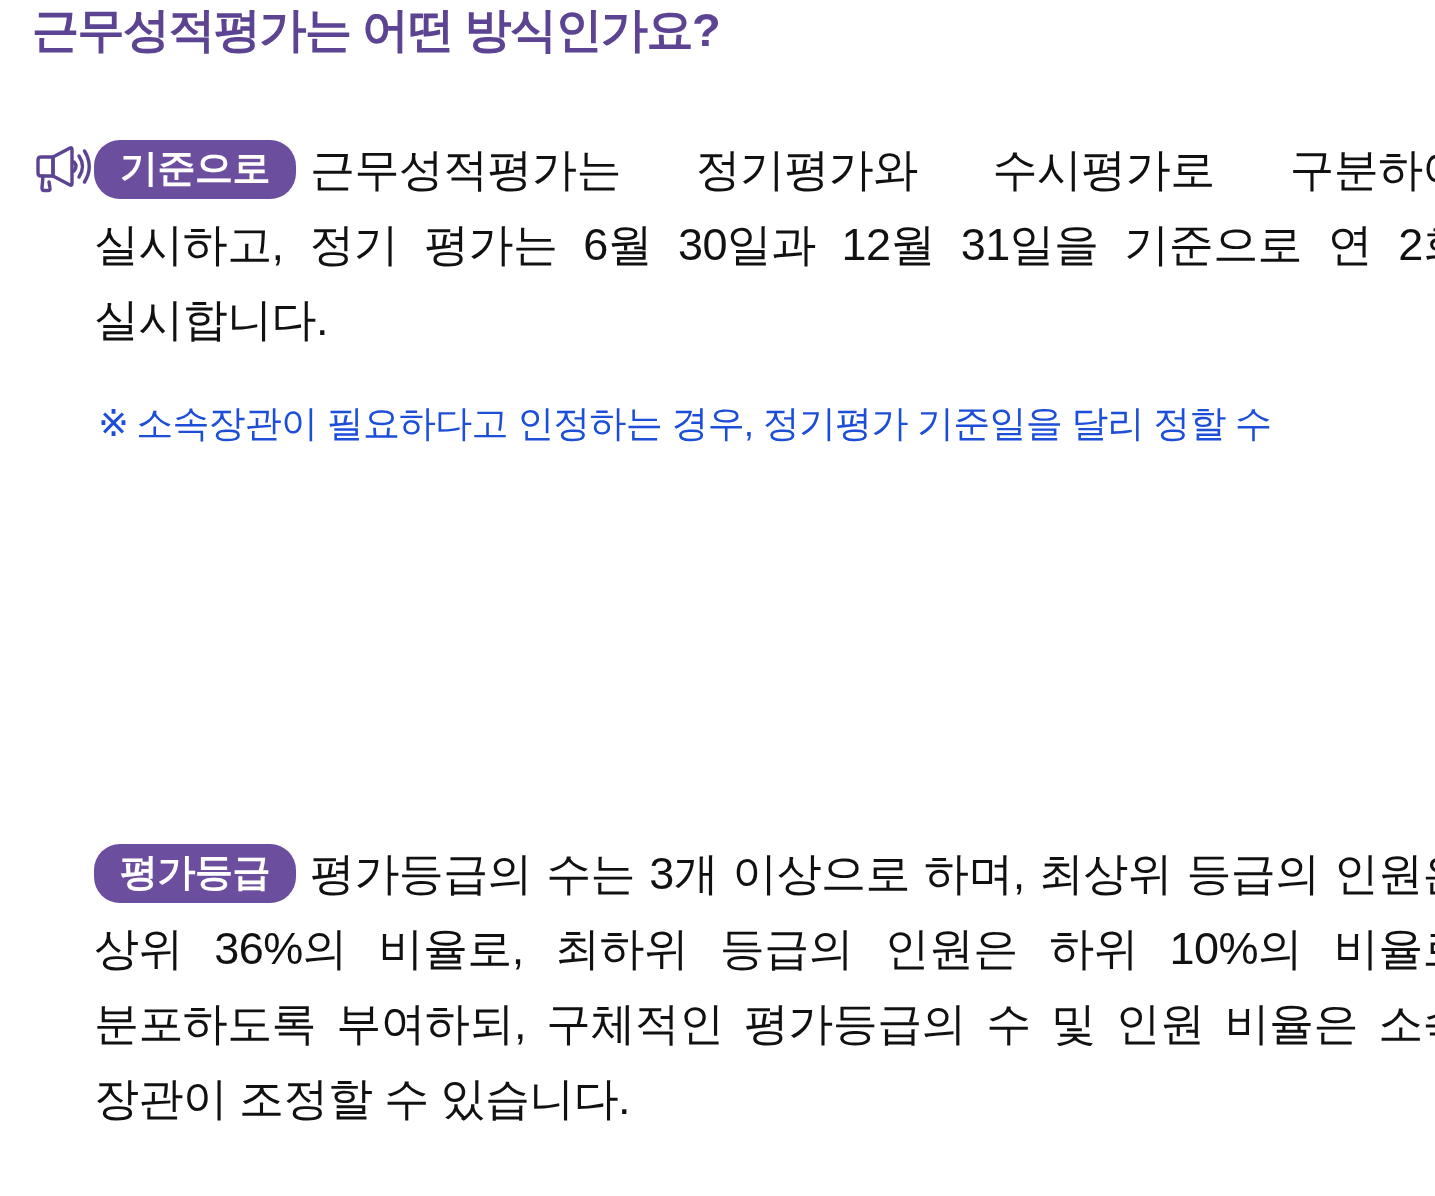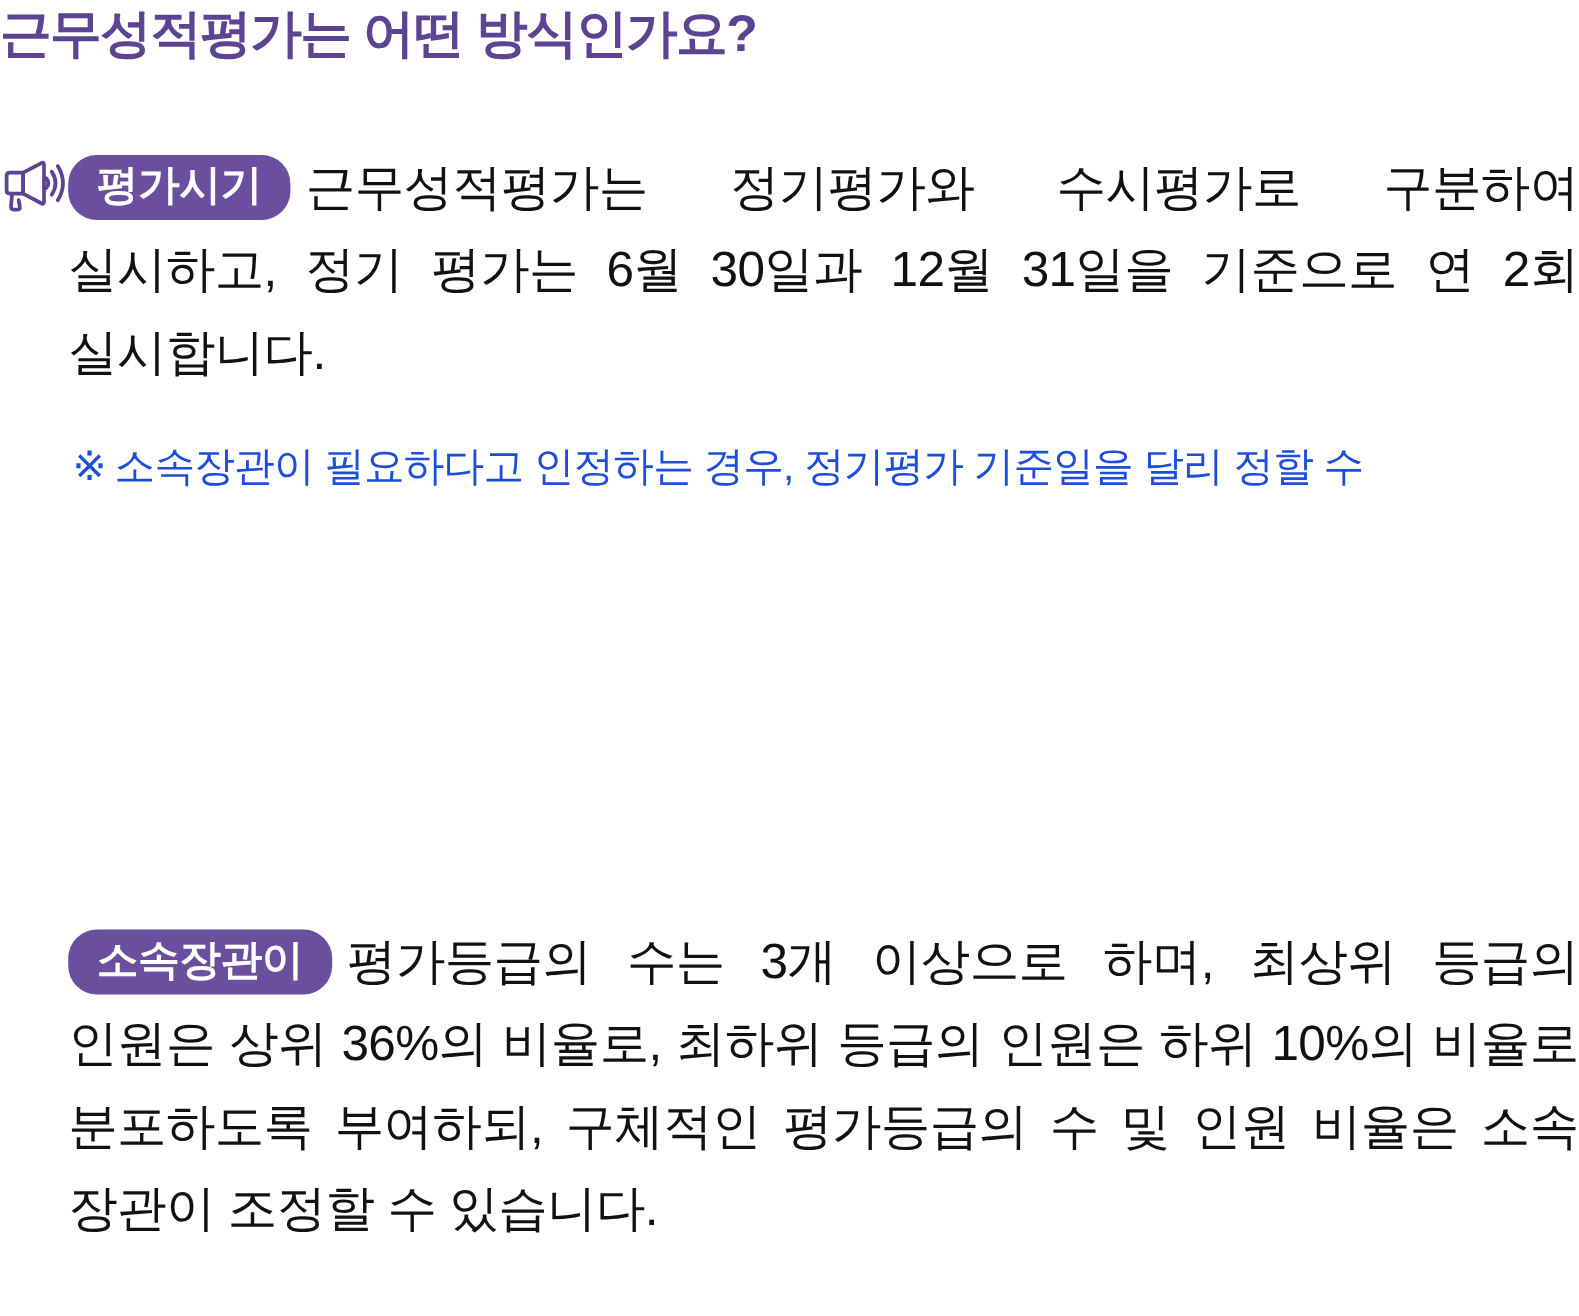--- a/index.html
+++ b/index.html
@@ -14,20 +14,21 @@
     color: #000000;
     overflow: hidden;
   }
 
   .page {
     position: relative;
     width: 1403px;
     height: 1196px;
     box-sizing: border-box;
     padding: 16px;
+    margin-left: 32px;
   }
 
   
   .page-title {
     position: absolute;
     left: 0px;
     top: 2px;
     font-size: 47px;
     line-height: 56px;
     font-weight: bold;
@@ -126,30 +127,30 @@
         <path d="M9 33 L8 45 Q8 47.5 10.5 47.5 L14 47.5 Q16.5 47.5 16 45 L15 39"></path>
         <path d="M40 19 Q44 23.5 40 28"></path>
         <path d="M45 13 Q52 23.5 45 34"></path>
         <path d="M50.5 8 Q60 23.5 50.5 39"></path>
       </g>
     </svg>
   </div>
 
   <div class="para-block" id="block-timing">
     <p class="para-text">
-      <span class="badge">평가시기</span><span>근무성적평가는 정기평가와 수시평가로 구분하여 실시하고, 정기 평가는 6월 30일과 12월 31일을 기준으로 연 2회 실시합니다.</span>
+      <span class="badge">기준으로</span><span>근무성적평가는 정기평가와 수시평가로 구분하여 실시하고, 정기 평가는 6월 30일과 12월 31일을 기준으로 연 2회 실시합니다.</span>
     </p>
   </div>
 
   <div class="note-block">
     <div class="note-line">
       <span class="note-mark">※</span><span>소속장관이 필요하다고 인정하는 경우, 정기평가 기준일을 달리 정할 수</span>
     </div>
   </div>
 
 
   <div class="para-block" id="block-grades">
     <p class="para-text">
-      <span class="badge">소속장관이</span><span>평가등급의 수는 3개 이상으로 하며, 최상위 등급의 인원은 상위 36%의 비율로, 최하위 등급의 인원은 하위 10%의 비율로 분포하도록 부여하되, 구체적인 평가등급의 수 및 인원 비율은 소속 장관이 조정할 수 있습니다.</span>
+      <span class="badge">평가등급</span><span>평가등급의 수는 3개 이상으로 하며, 최상위 등급의 인원은 상위 36%의 비율로, 최하위 등급의 인원은 하위 10%의 비율로 분포하도록 부여하되, 구체적인 평가등급의 수 및 인원 비율은 소속 장관이 조정할 수 있습니다.</span>
     </p>
   </div>
 
 </div>
 
 </body></html>

